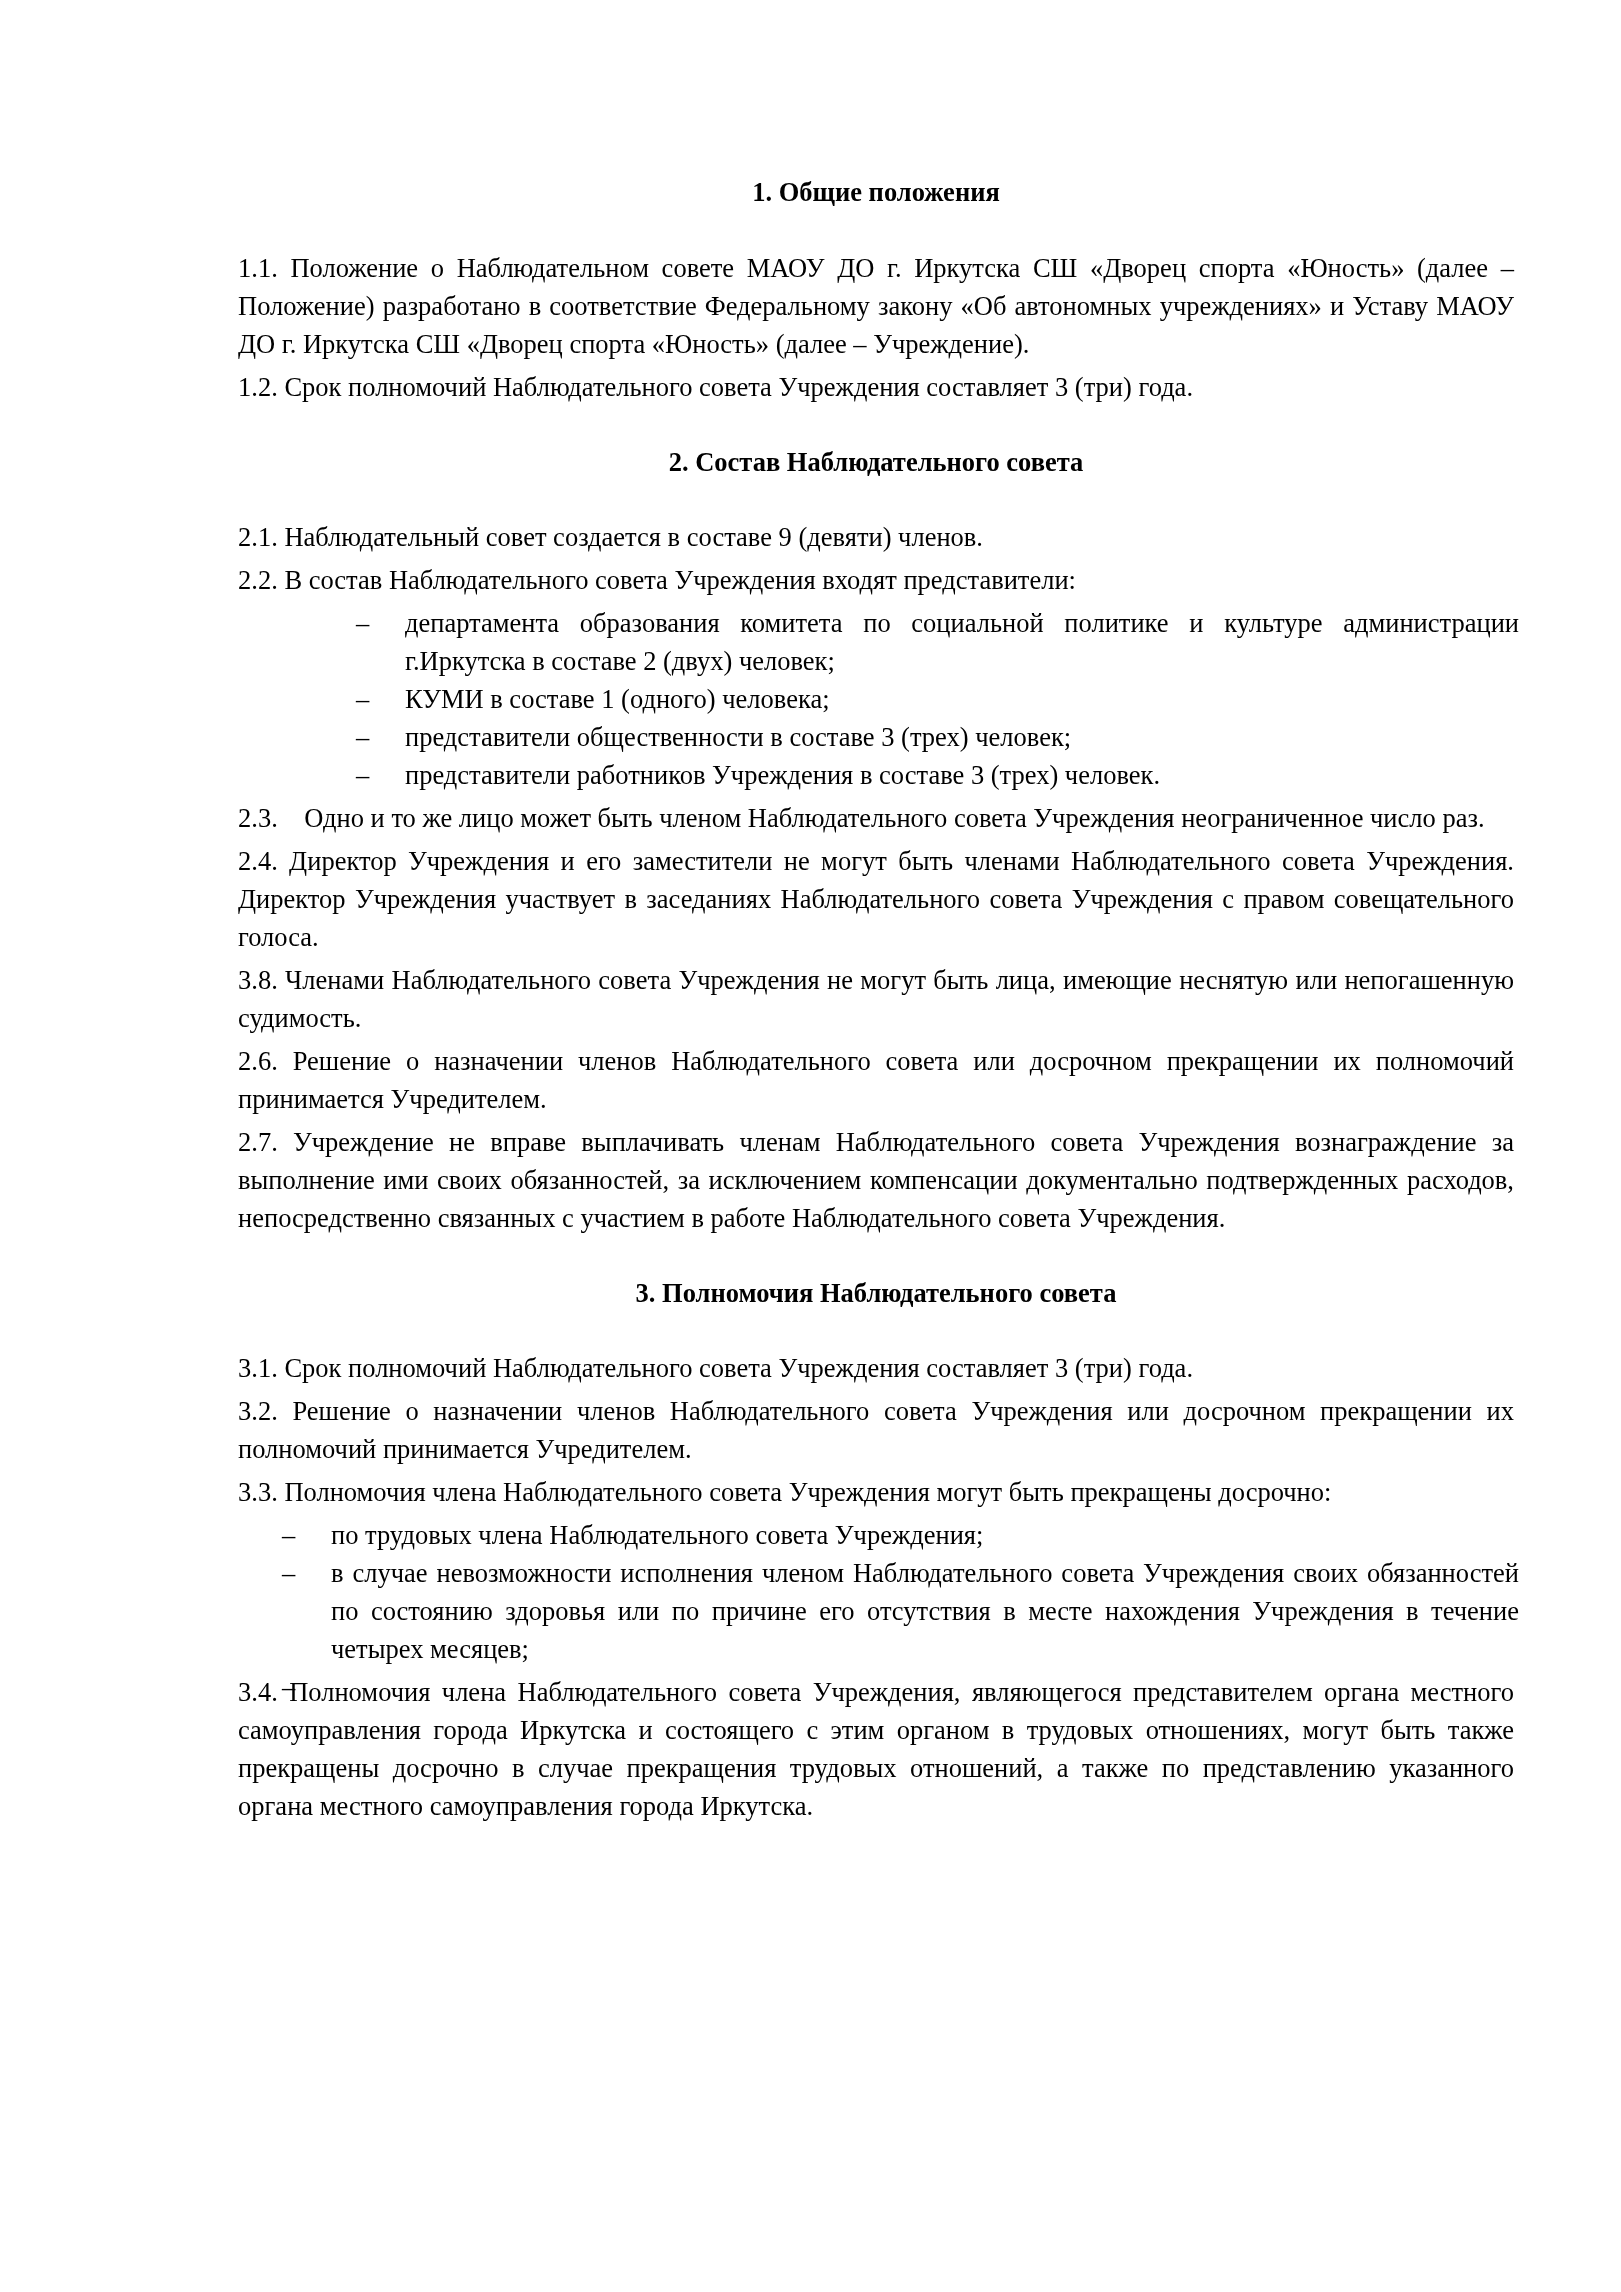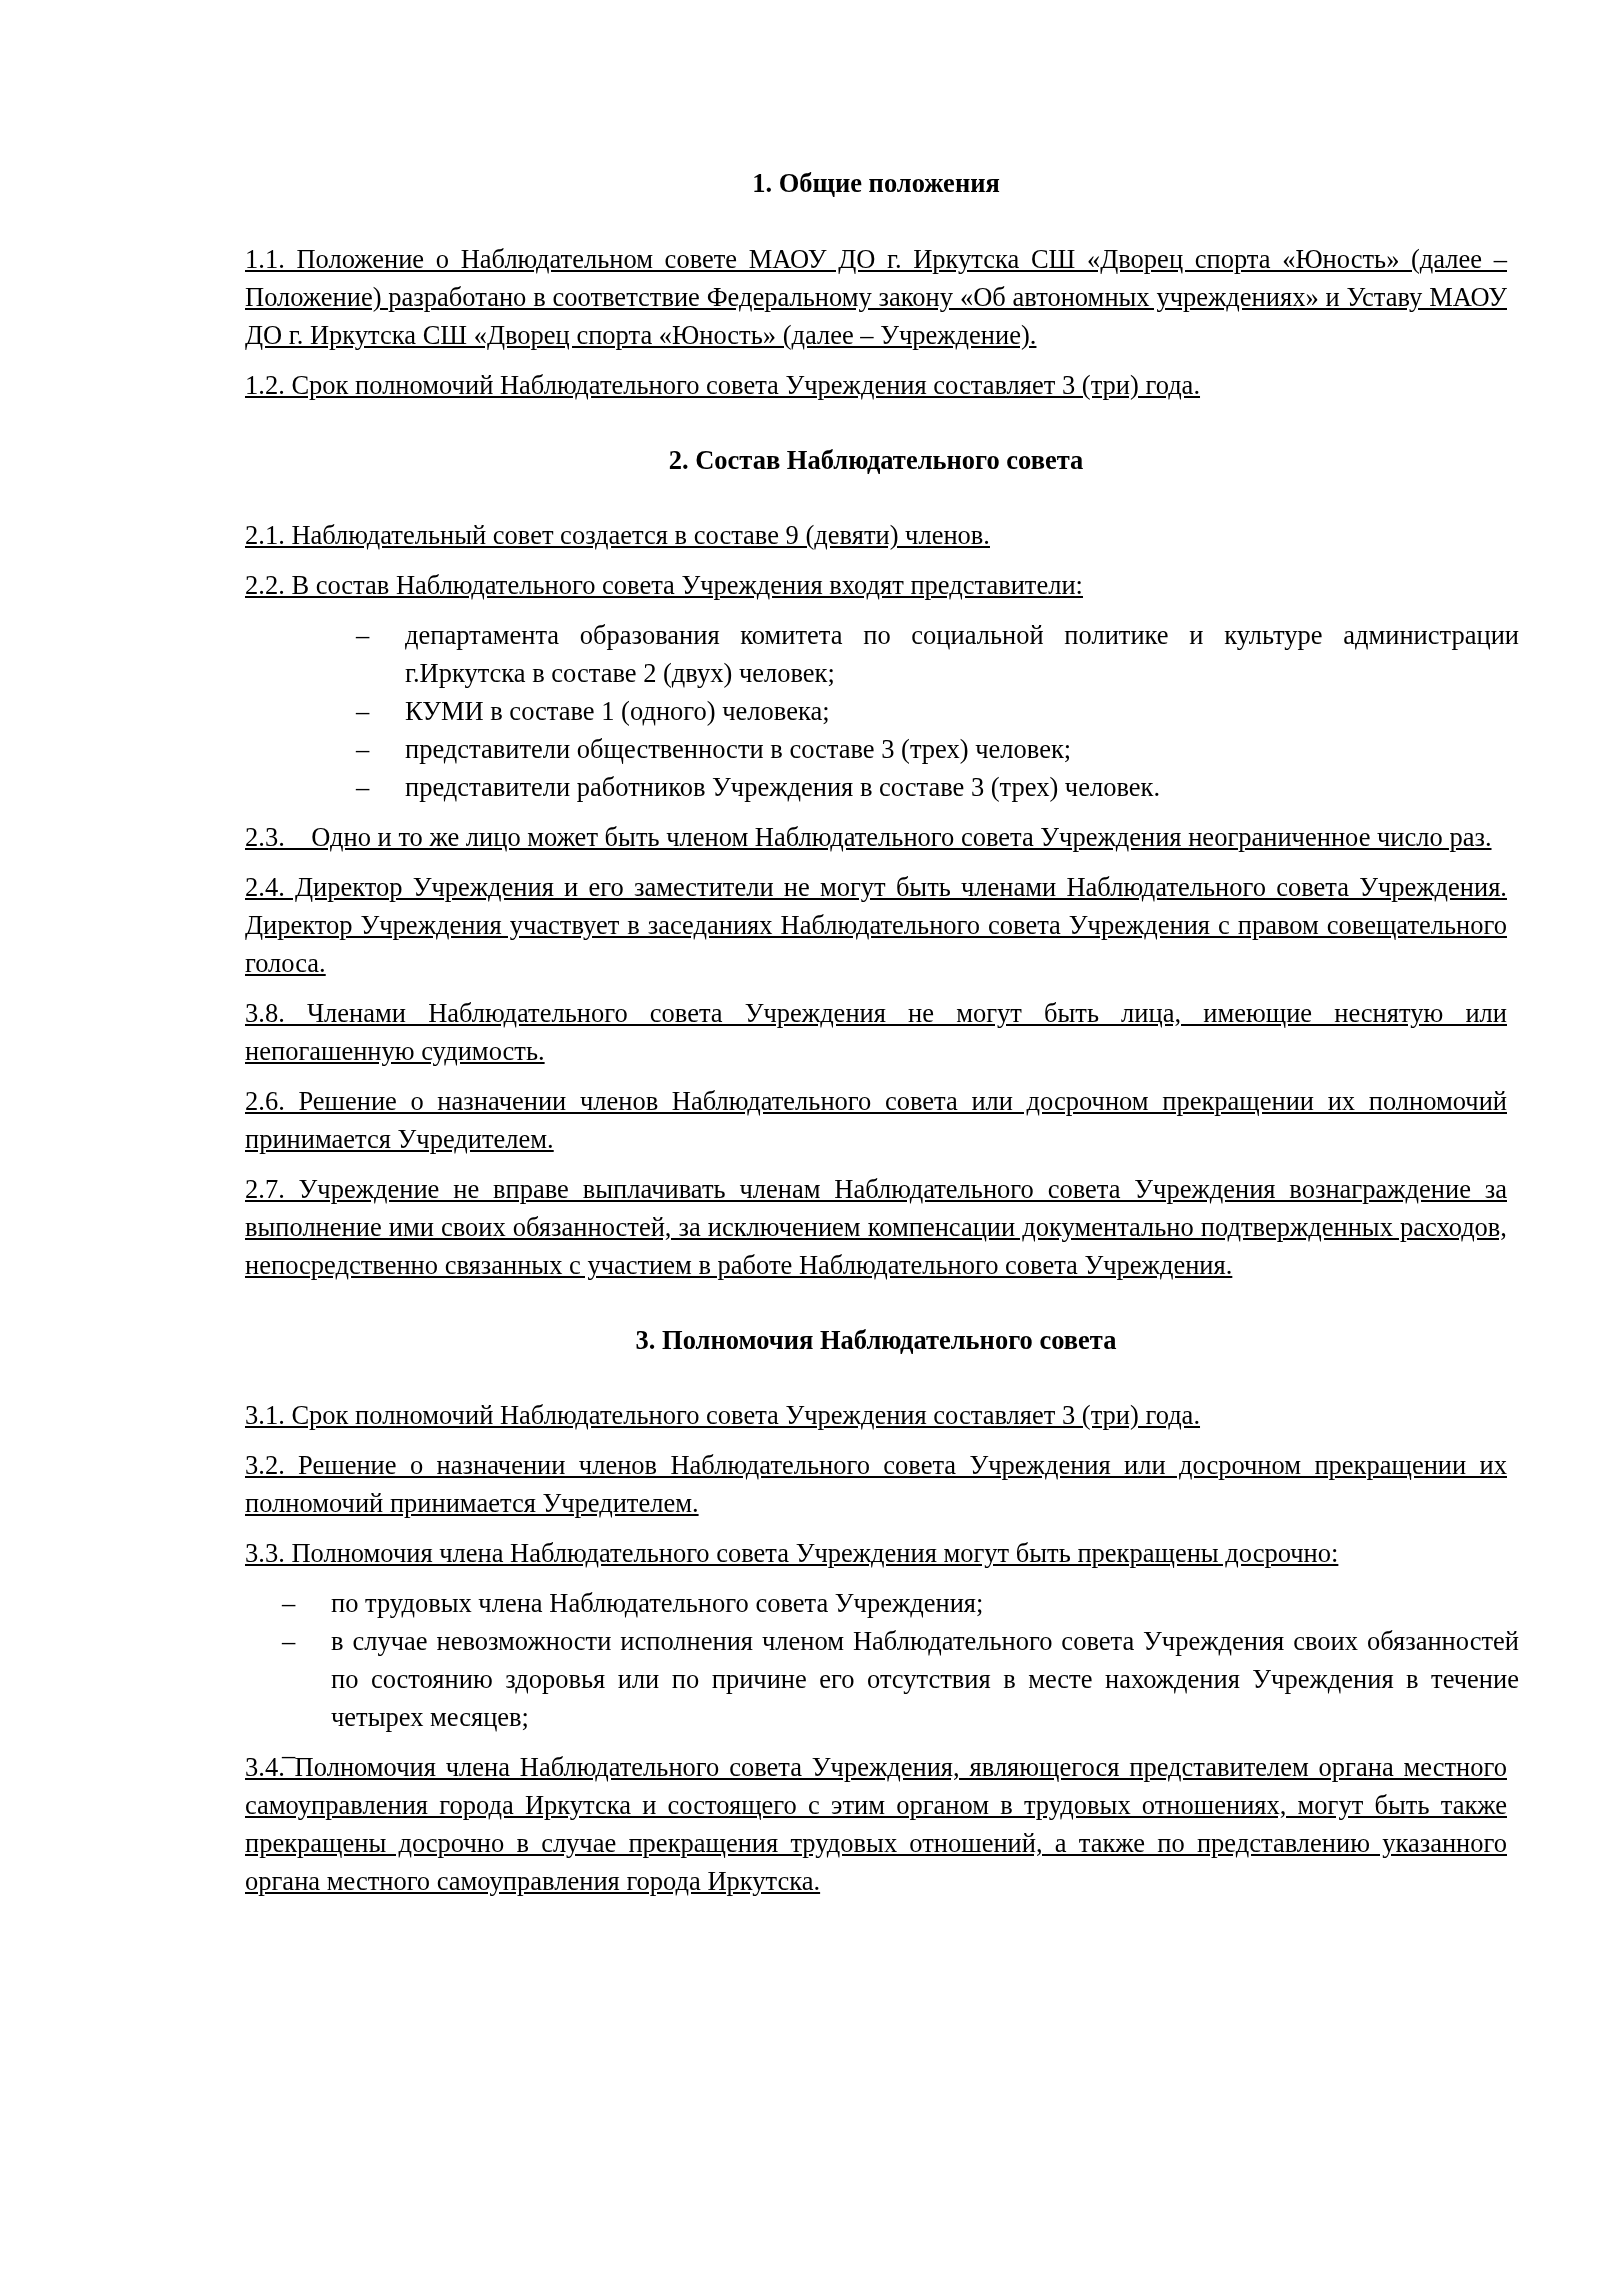--- a/index.html
+++ b/index.html
@@ -6,26 +6,26 @@
   body {
     width: 1621px; height: 2293px; position: relative; overflow: hidden;
     font-family: "Liberation Serif", "DejaVu Serif", serif;
     color: #000000;
   }
   .page {
     position: absolute; left: 233px; top: 155px; width: 1286px;
     font-size: 26.5px; line-height: 38px;
   }
   .heading {
-    text-align: center; font-weight: bold; margin: 9px;
+    text-align: center; font-weight: bold; margin: 18px;
     font-size: 26.5px; line-height: 38px;
   }
   .h1 { margin-bottom: 38px; }
   .h-gap-top { margin-top: 37px; margin-bottom: 37px; text-align: center; }
-  .para { margin: 12px; text-align: justify; text-align-last: left; text-decoration: underline; }
+  .para { margin: 5px; text-align: justify; text-align-last: left; }
   .list { margin: 0; padding: 0; list-style: none; }
   .list li { position: relative; text-align: justify; text-align-last: left; }
   .list.l2 li { padding-left: 172px; }
   .list.l2 .dash { left: 123px; }
   .list.l3 li { padding-left: 98px; }
   .list.l3 .dash { left: 49px; }
   .dash { position: absolute; top: 0; }
 </style>
 </head>
 <body>

